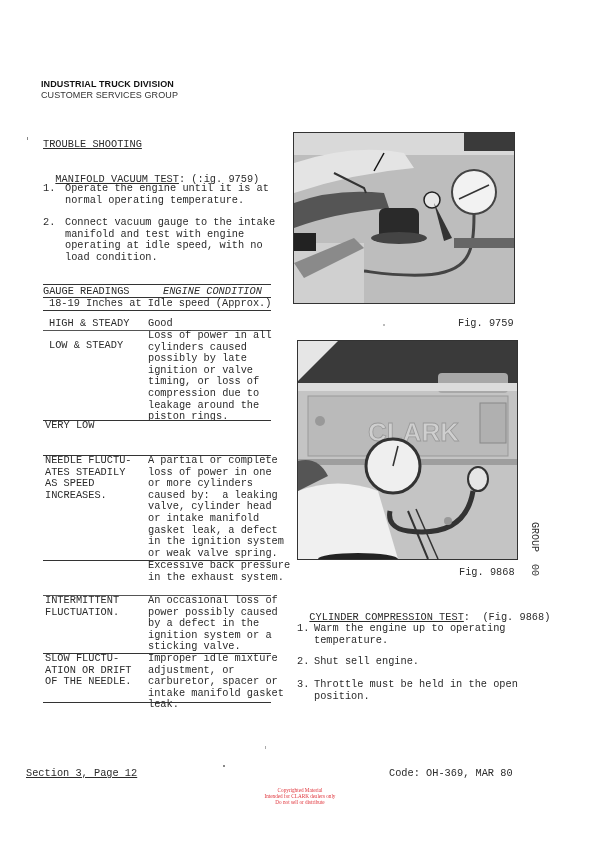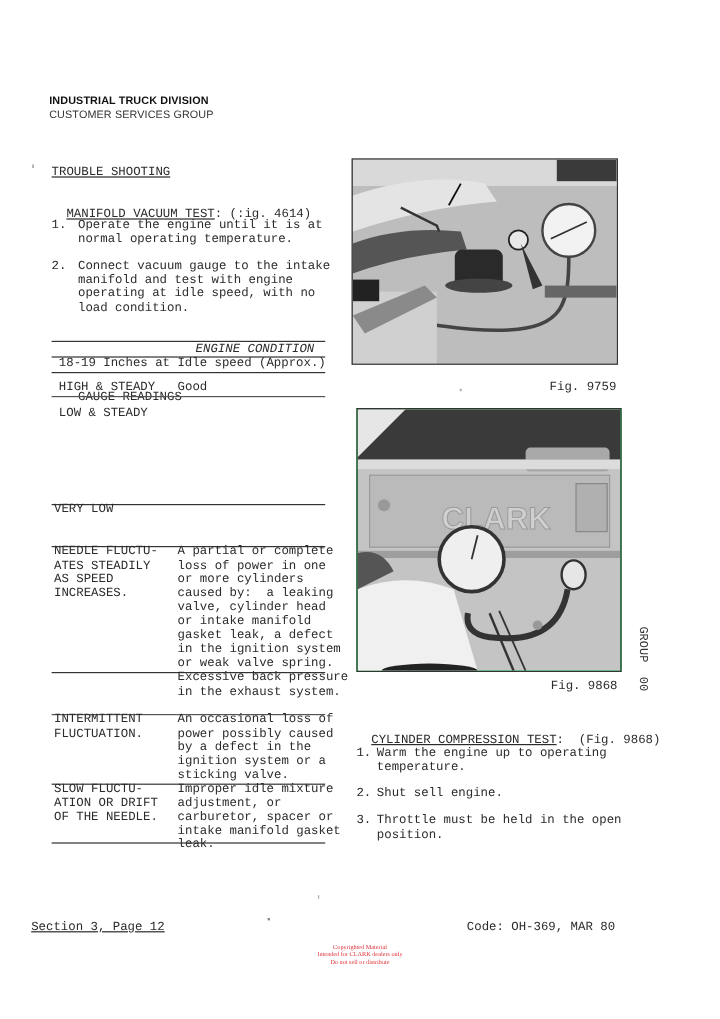--- a/index.html
+++ b/index.html
@@ -47,51 +47,59 @@
 </style>
 </head>
 <body>
 
 <div class="abs sans hdr-div">INDUSTRIAL TRUCK DIVISION</div>
 <div class="abs sans hdr-grp">CUSTOMER SERVICES GROUP</div>
 
 <div class="abs mono t u" style="left:43px; top:139px;">TROUBLE SHOOTING</div>
 
 <div class="abs mono t" style="left:43px; top:162px;">
-  <span class="u">MANIFOLD VACUUM TEST</span><span>: (:ig. 4614)</span>
+  <span class="u">MANIFOLD VACUUM TEST</span><span>: (:ig. 9759)</span>
 </div>
 
 <div class="step mono t" style="top:183px;">
   <span class="num">1.</span>
   <span class="body">Operate the engine until it is at
 normal operating temperature.</span>
 </div>
 <div class="step mono t" style="top:217px;">
   <span class="num">2.</span>
   <span class="body">Connect vacuum gauge to the intake
 manifold and test with engine
 operating at idle speed, with no
 load condition.</span>
 </div>
 
 <div class="tbl mono t">
   <div class="hline" style="top:0px;"></div>
-  <div class="cell-l" style="top:2px; left:22px;margin-top:40px;">GAUGE READINGS</div>
+  <div class="cell-l" style="top:2px; left:0;">GAUGE READINGS</div>
   <div class="cell-r" style="top:2px; left:120px;font-style:italic;">ENGINE CONDITION</div>
   <div class="hline" style="top:13px;"></div>
   <div class="cell-l" style="top:14px; left:6px;">18-19 Inches at Idle speed (Approx.)</div>
   <div class="hline" style="top:26px;"></div>
 
   
   <div class="cell-l" style="top:34px; left:6px;">HIGH &amp; STEADY</div>
   <div class="cell-r" style="top:34px;">Good</div>
   <div class="hline thin" style="top:46px;"></div>
 
   
   <div class="cell-l" style="top:56px; left:6px;">LOW &amp; STEADY</div>
+  <div class="cell-r" style="top:46px;">Loss of power in all
+cylinders caused
+possibly by late
+ignition or valve
+timing, or loss of
+compression due to
+leakage around the
+piston rings.</div>
   <div class="hline" style="top:136px;"></div>
 
   
   <div class="cell-l" style="top:136px;">VERY LOW</div>
   <div class="hline" style="top:171px;"></div>
 
   
   <div class="cell-l" style="top:171px;">NEEDLE FLUCTU-
 ATES STEADILY
 AS SPEED

